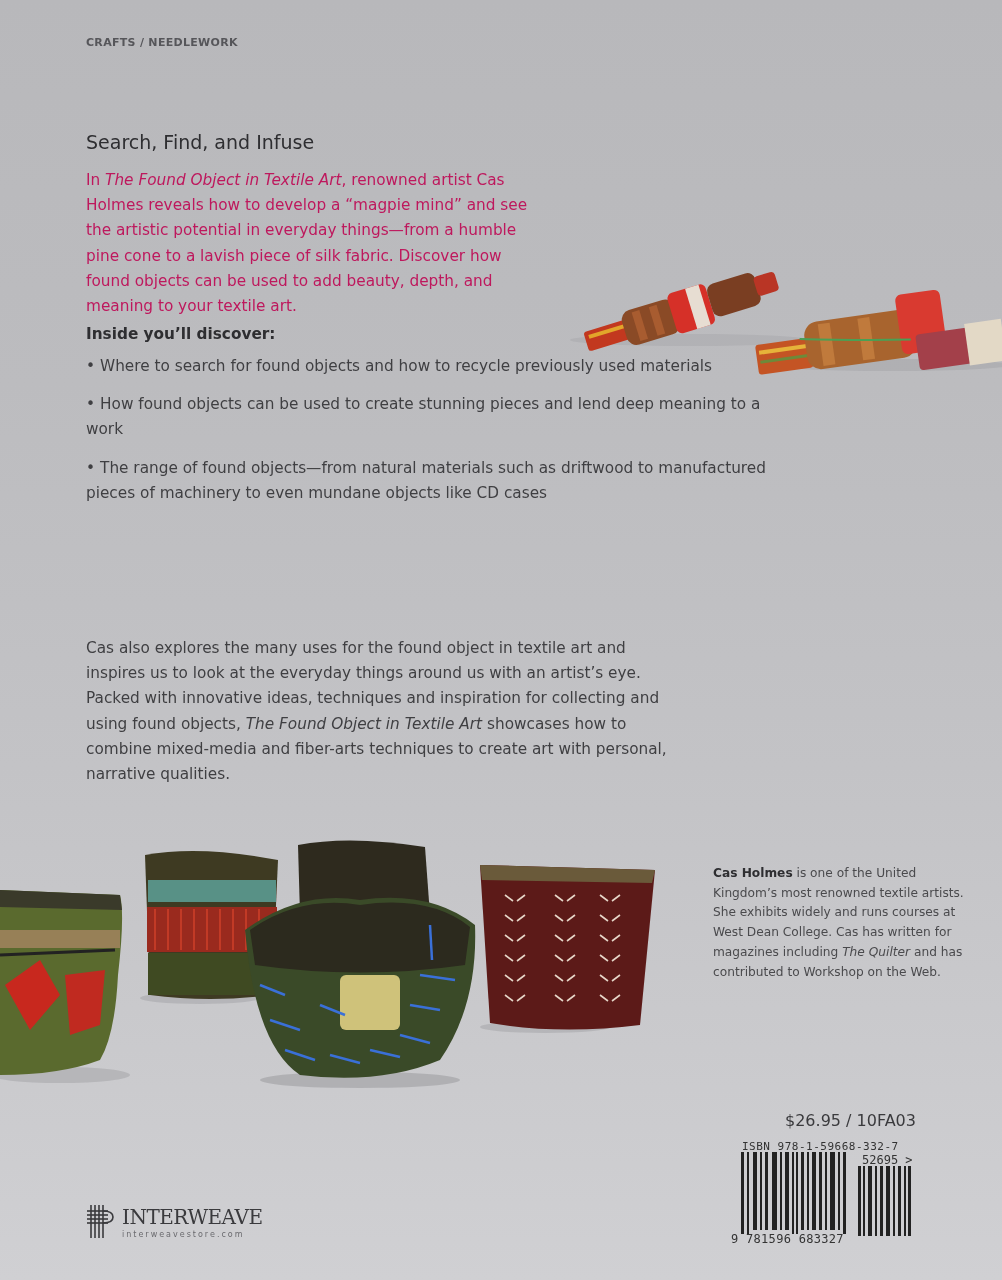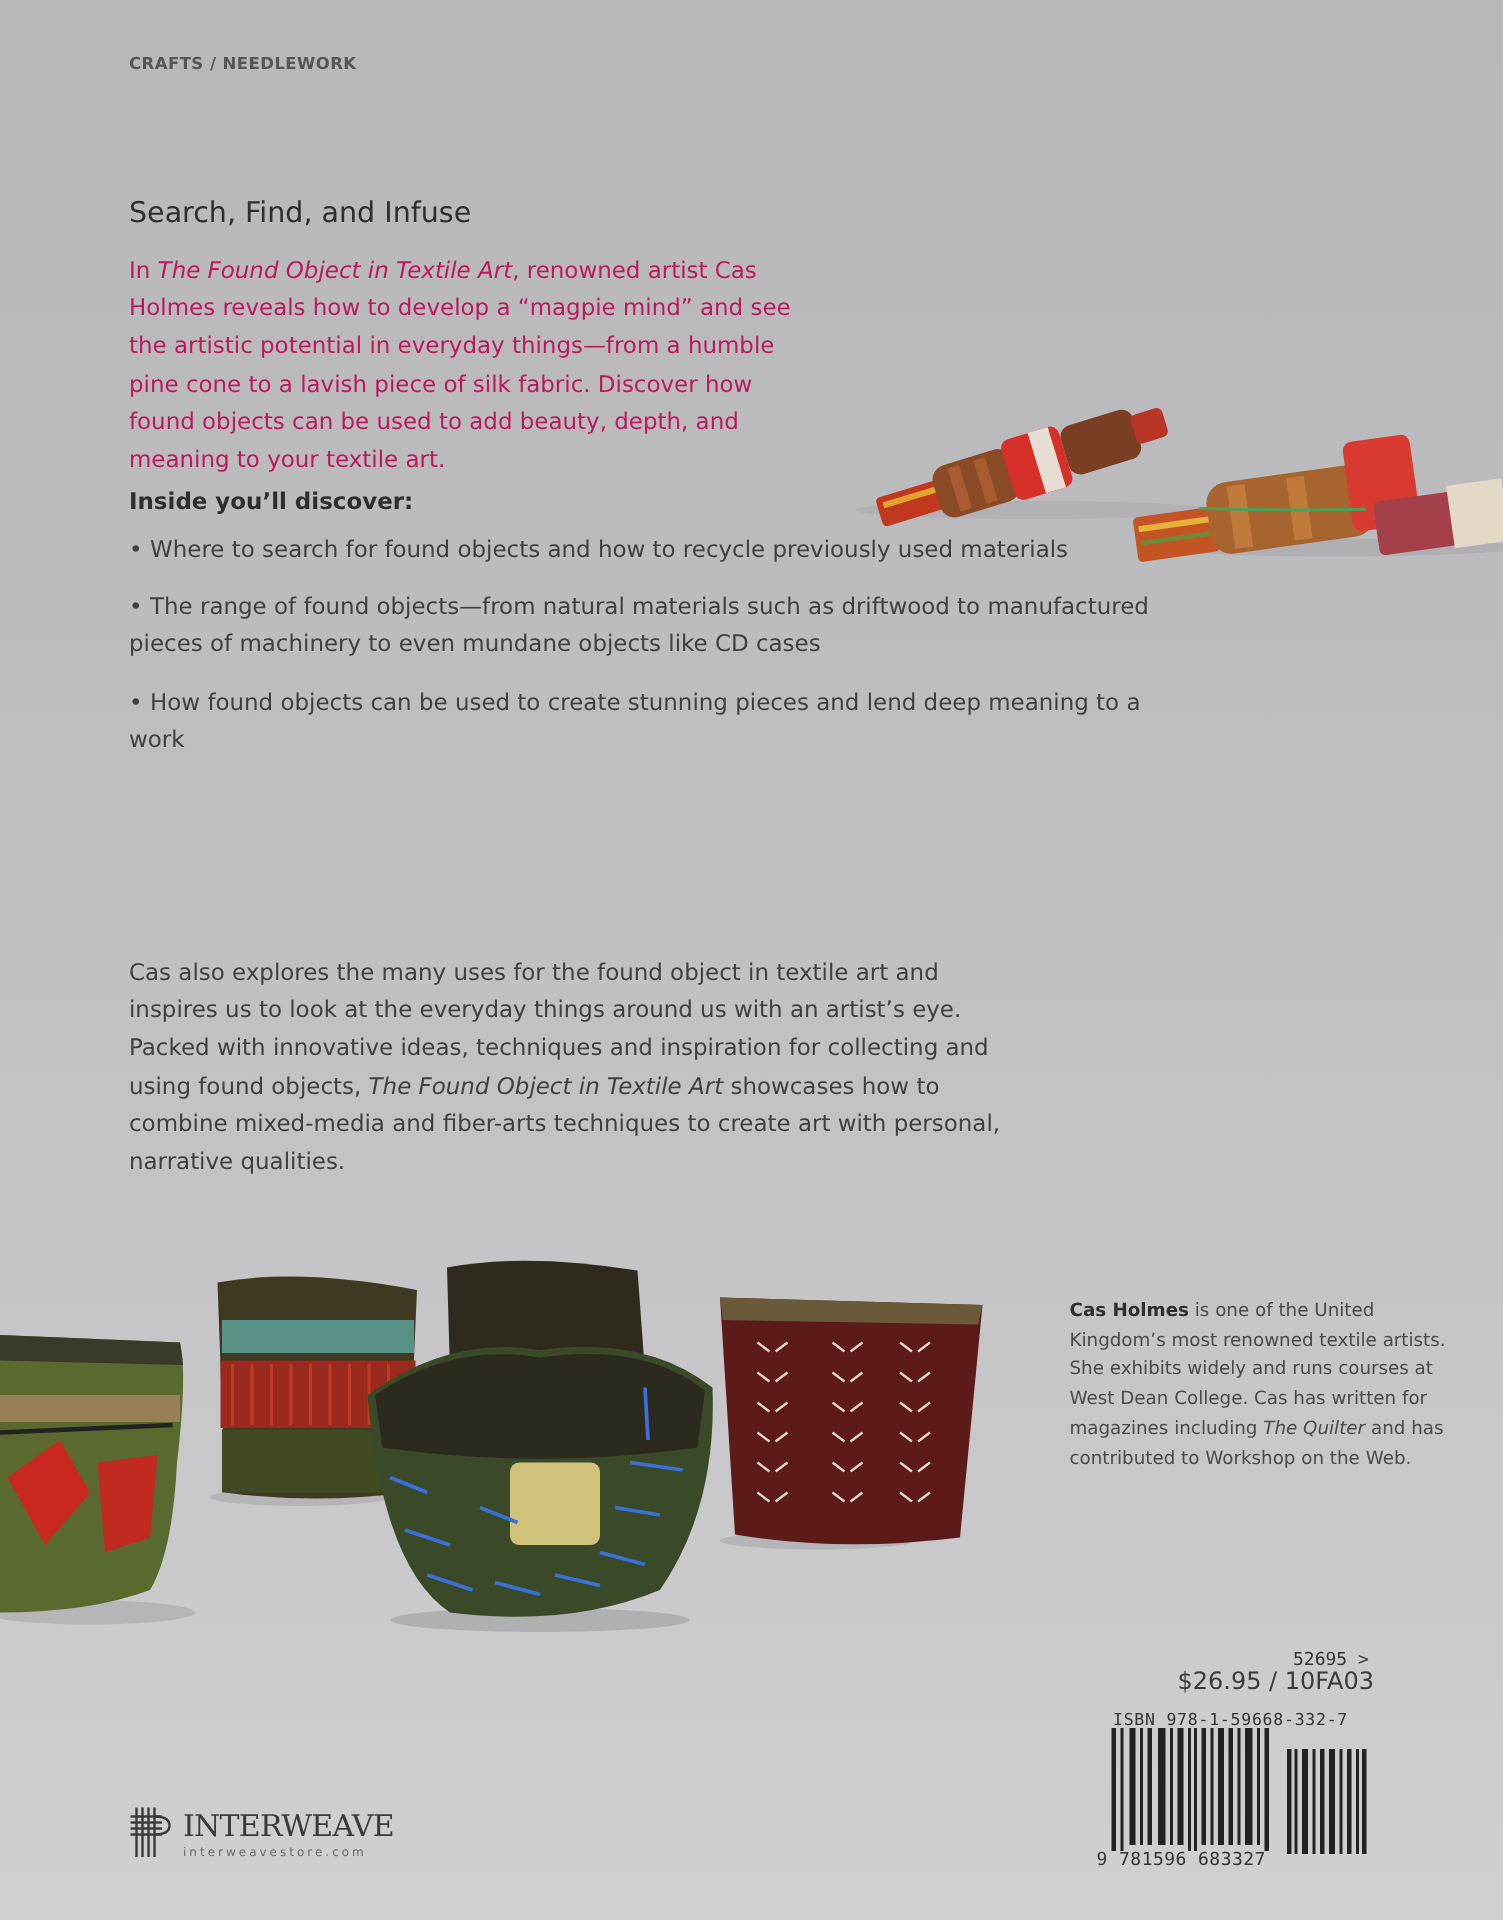--- a/index.html
+++ b/index.html
@@ -43,21 +43,21 @@
   .bio i { font-style: italic; }
   .price {
     position: absolute; left: 737px; top: 1111px;
     font-size: 16px; color: #3a3a3d; margin-left: 48px;
   }
   .isbn {
     position: absolute; left: 742px; top: 1140px;
     font-family: "DejaVu Sans Mono", monospace; font-size: 11px; color: #333; letter-spacing: 0.5px;
   }
   .addon-num {
-    position: absolute; left: 862px; top: 1099px;
+    position: absolute; left: 862px; top: 1153px;
     font-family: "DejaVu Sans Mono", monospace; font-size: 12px; color: #333;
   }
   .barcode-main { position: absolute; left: 739px; top: 1152px; width: 110px; height: 82px; }
   .barcode-addon { position: absolute; left: 857px; top: 1166px; width: 55px; height: 70px; }
   .barcode-digits {
     position: absolute; left: 731px; top: 1232px;
     font-family: "DejaVu Sans Mono", monospace; font-size: 12px; color: #333; letter-spacing: 0.3px;
   }
   .logo { position: absolute; left: 86px; top: 1202px; display: flex; align-items: center; }
   .logo-mark { width: 28px; height: 40px; }
@@ -106,22 +106,22 @@
     <rect x="345" y="82" width="55" height="36" rx="4" fill="#a3404a"></rect>
     <rect x="395" y="78" width="37" height="42" fill="#e3d9c6"></rect>
     <path d="M230 70 Q290 80 340 86" stroke="#4aa055" stroke-width="2" fill="none"></path>
   </g>
 </svg>
 
 <div class="inside-title">Inside you’ll discover:</div>
 
 <div class="bullets">
   <div class="bullet"><span class="dot">•</span><span>Where to search for found objects and how to recycle previously used materials</span></div>
+  <div class="bullet"><span class="dot">•</span><span>How found objects can be used to create stunning pieces and lend deep meaning to a work</span></div>
   <div class="bullet"><span class="dot">•</span><span>The range of found objects—from natural materials such as driftwood to manufactured pieces of machinery to even mundane objects like CD cases</span></div>
-  <div class="bullet"><span class="dot">•</span><span>How found objects can be used to create stunning pieces and lend deep meaning to a work</span></div>
 </div>
 
 <div class="para2"><span>Cas also explores the many uses for the found object in textile art and inspires us to look at the everyday things around us with an artist’s eye. Packed with innovative ideas, techniques and inspiration for collecting and using found objects, </span><i>The Found Object in Textile Art</i><span> showcases how to combine mixed-media and fiber-arts techniques to create art with personal, narrative qualities.</span></div>
 
 <svg class="photo" style="left:0;top:835px" width="670" height="255" viewBox="0 0 670 255">
   <ellipse cx="60" cy="240" rx="70" ry="8" fill="#a9a9ac" opacity="0.6"></ellipse>
   <ellipse cx="200" cy="163" rx="60" ry="6" fill="#a9a9ac" opacity="0.6"></ellipse>
   <ellipse cx="360" cy="245" rx="100" ry="8" fill="#9f9fa2" opacity="0.6"></ellipse>
   <ellipse cx="545" cy="192" rx="65" ry="6" fill="#a9a9ac" opacity="0.6"></ellipse>
 

